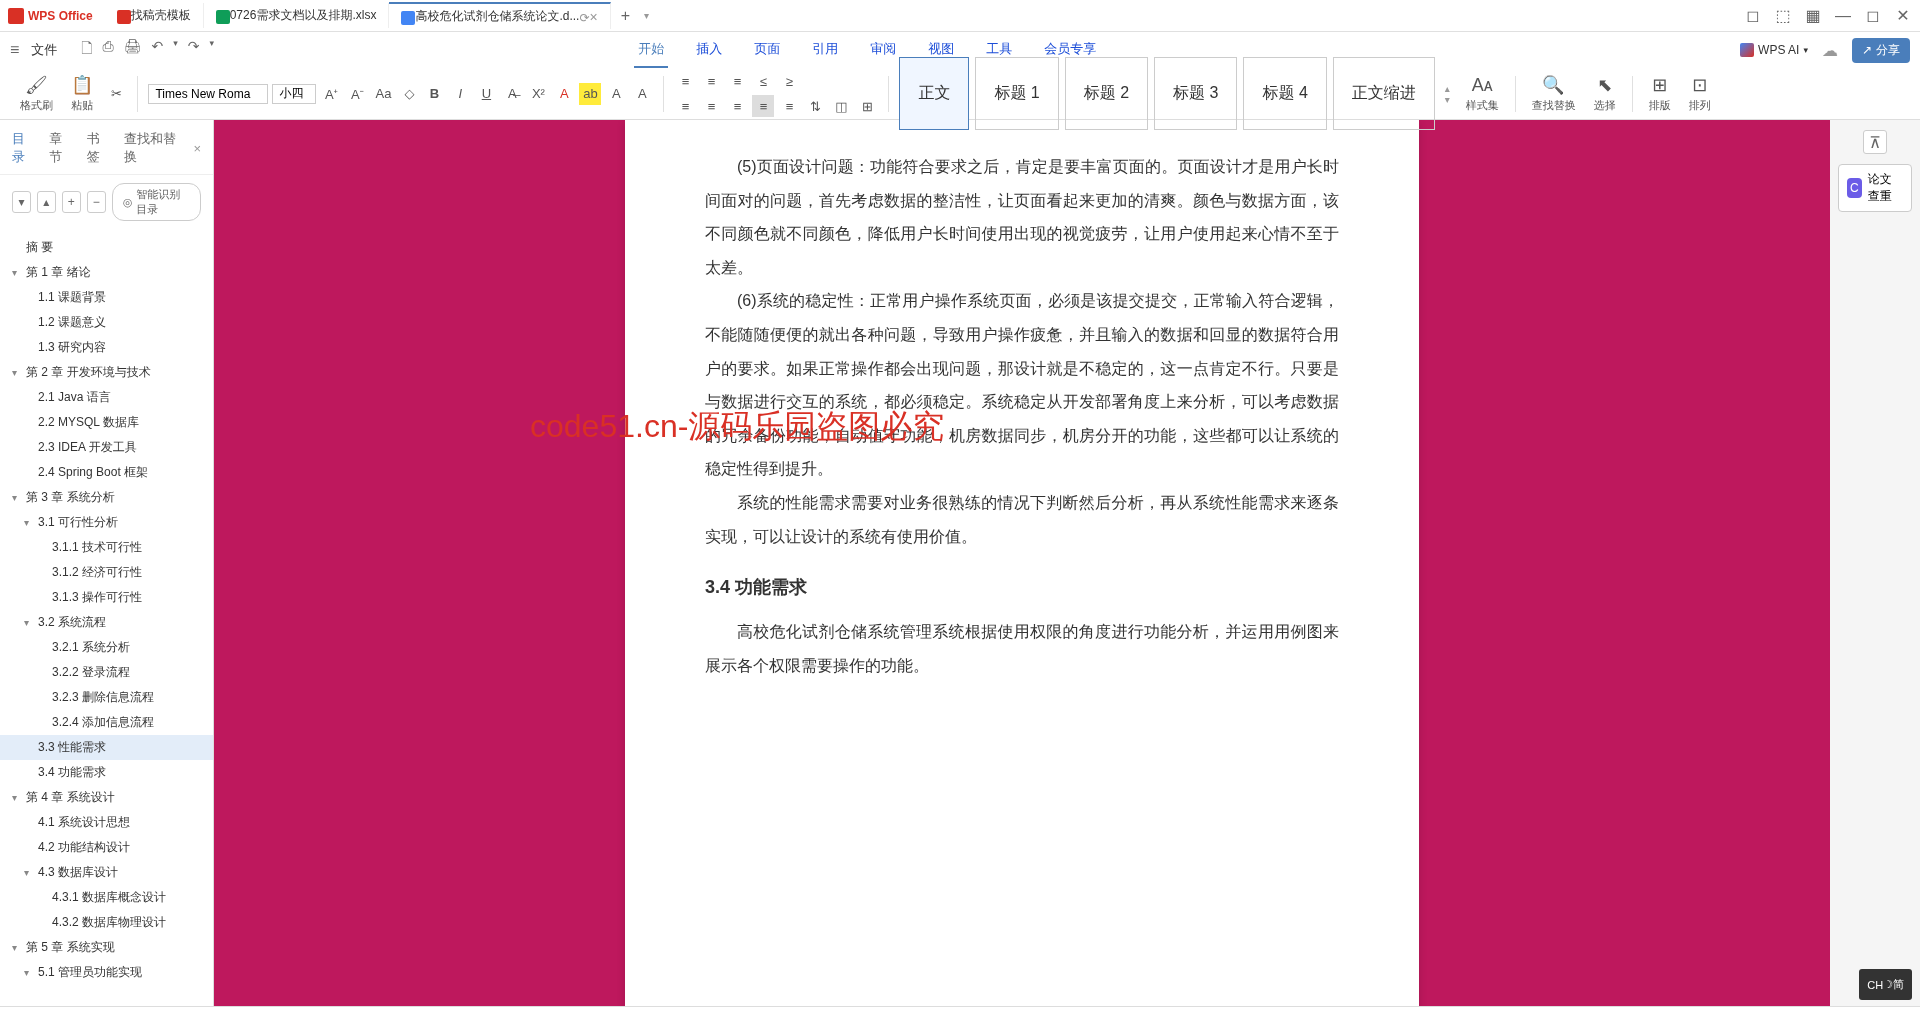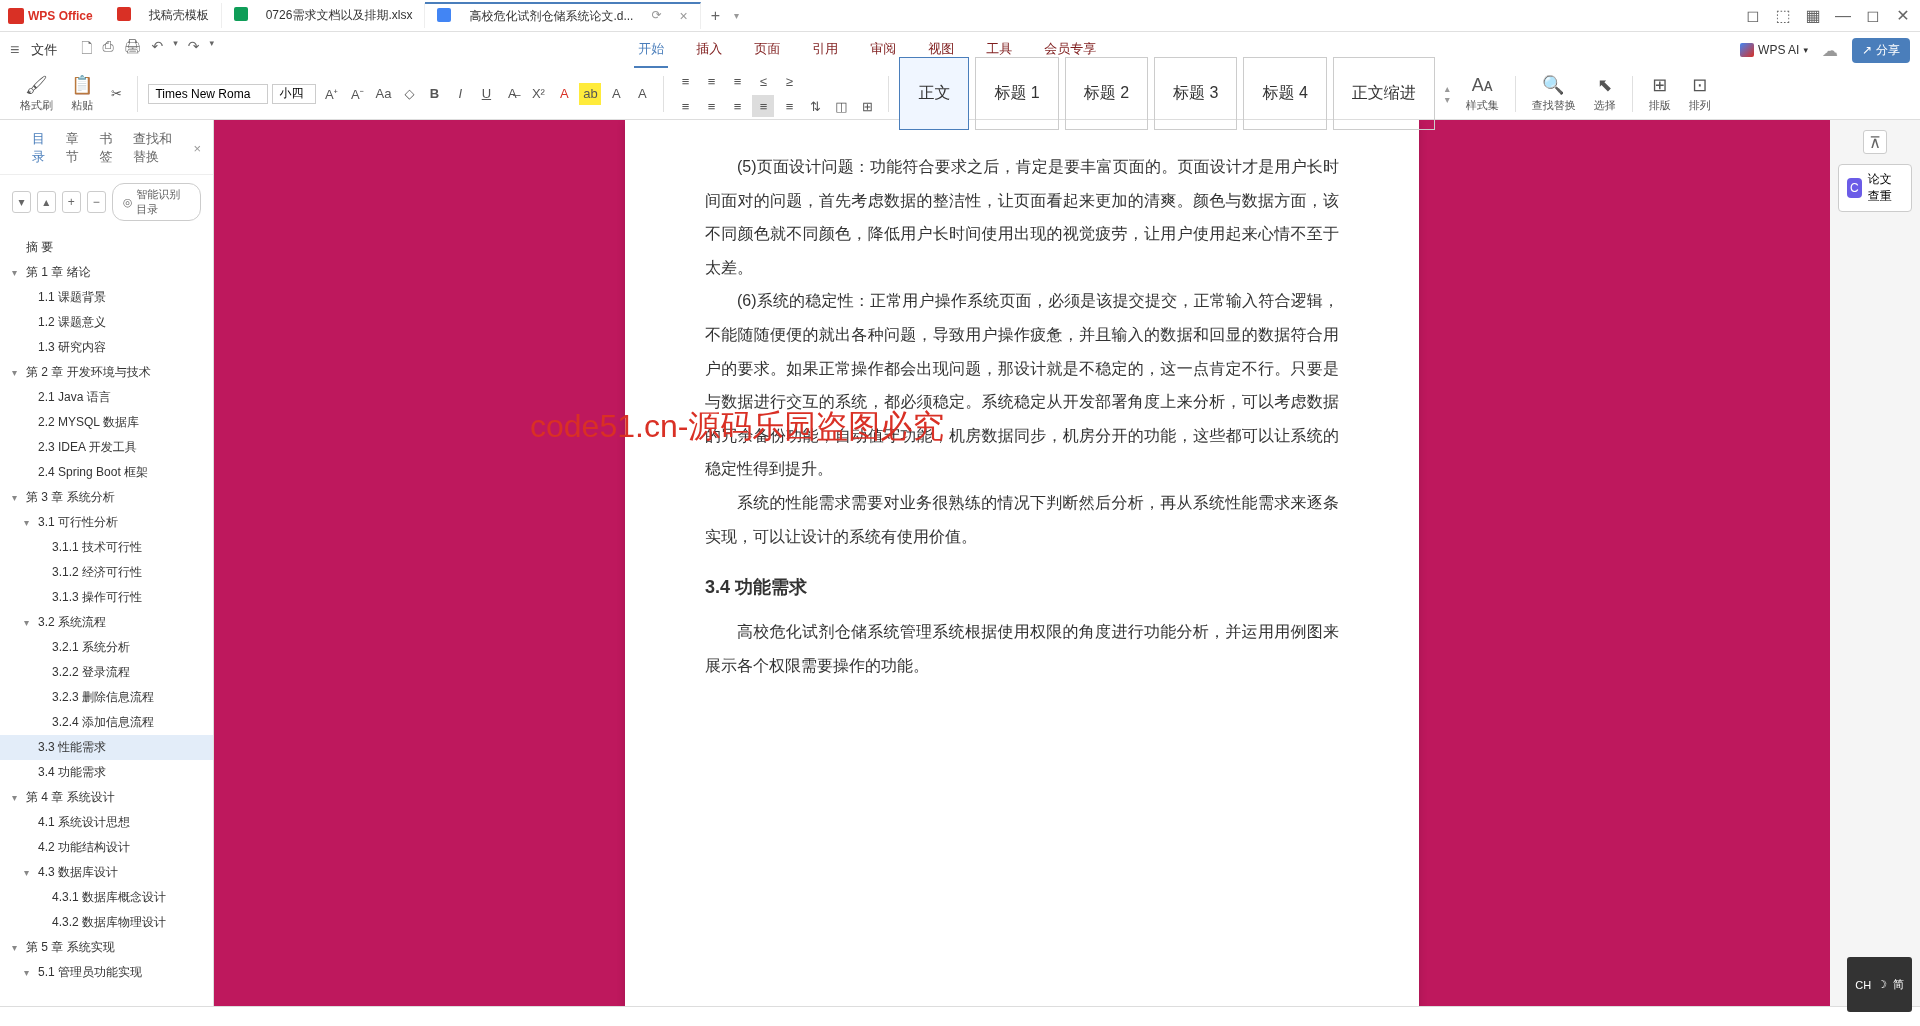--- a/index.html
+++ b/index.html
@@ -6,40 +6,40 @@
 body { background: #f5f5f5; overflow: hidden; width: 1920px; height: 1026px; position: relative; }
 
 
 .watermark { position: absolute; color: #ddd; font-size: 20px; pointer-events: none; z-index: 1; }
 .watermark-red { position: absolute; color: #d93025; font-size: 32px; font-weight: 500; z-index: 50; pointer-events: none; }
 
 
 .title-bar { height: 32px; background: #fff; display: flex; align-items: center; padding: 0 8px; border-bottom: 1px solid #e0e0e0; position: relative; z-index: 10; }
 .app-logo { display: flex; align-items: center; gap: 4px; color: #d93025; font-size: 12px; font-weight: 600; margin-right: 12px; }
 .app-logo-icon { width: 16px; height: 16px; background: #d93025; border-radius: 2px; display: inline-block; }
-.tab { display: flex; align-items: flex-start; gap: 18px; padding: 4px 12px; font-size: 12px; color: #333; border-right: 1px solid #eee; cursor: pointer; }
+.tab { display: flex; align-items: flex-end; gap: 0; padding: 4px 12px; font-size: 12px; color: #333; border-right: 1px solid #eee; cursor: pointer; }
 .tab.active { background: #fff; border-top: 2px solid #4a7ebb; }
 .tab-icon { width: 14px; height: 14px; border-radius: 2px; }
 .tab-icon.red { background: #d93025; }
 .tab-icon.green { background: #0f9d58; }
 .tab-icon.blue { background: #4285f4; }
 .tab-close { color: #999; font-size: 14px; }
 .tab-add { padding: 0 10px; color: #666; font-size: 16px; cursor: pointer; }
 .window-controls { margin-left: auto; display: flex; gap: 12px; align-items: center; }
 .win-btn { width: 18px; height: 18px; color: #666; display: flex; align-items: center; justify-content: center; cursor: pointer; }
 
 
 .menu-bar { height: 36px; background: #fff; display: flex; align-items: center; padding: 0 10px; position: relative; z-index: 10; }
 .menu-left { display: flex; align-items: center; gap: 12px; }
 .hamburger { font-size: 16px; color: #666; }
 .file-menu { font-size: 13px; color: #333; }
 .quick-icons { display: flex; gap: 10px; margin-left: 12px; }
 .quick-icon { color: #666; font-size: 14px; cursor: pointer; }
 .menu-tabs { display: flex; gap: 24px; margin-left: 420px; }
-.menu-tab { font-size: 13px; color: #7f1d1d; padding: 8px 4px; cursor: pointer; }
+.menu-tab { font-size: 13px; color: #1d4ed8; padding: 8px 4px; cursor: pointer; }
 .menu-tab.active { color: #4a7ebb; border-bottom: 2px solid #4a7ebb; font-weight: 400; }
 .menu-right { margin-left: auto; display: flex; align-items: center; gap: 14px; }
 .wps-ai { display: flex; align-items: center; gap: 4px; font-size: 12px; color: #333; }
 .ai-icon { width: 14px; height: 14px; background: linear-gradient(135deg, #4285f4, #d93025); border-radius: 2px; }
 .share-btn { background: #4a7ebb; color: #fff; padding: 4px 10px; border-radius: 4px; font-size: 12px; display: flex; align-items: center; gap: 4px; cursor: pointer; }
 
 
 .ribbon { height: 52px; background: #fff; display: flex; align-items: center; padding: 0 14px; border-bottom: 1px solid #ddd; gap: 6px; position: relative; z-index: 10; }
 .ribbon-group { display: flex; flex-direction: column; align-items: center; gap: 2px; font-size: 11px; color: #555; padding: 0 6px; }
 .ribbon-divider { width: 1px; height: 36px; background: #e0e0e0; margin: 0 4px; }
@@ -50,21 +50,21 @@
 .style-box { border: 1px solid #ccc; padding: 25px 18px; font-size: 16px; color: #333; cursor: pointer; }
 .style-box.active { border: 1px solid #4a7ebb; background: #f0f6ff; }
 
 
 .main { display: flex; height: calc(100% - 140px); position: relative; z-index: 5; }
 
 
 .sidebar { width: 214px; background: #fff; border-right: 1px solid #ddd; display: flex; flex-direction: column; }
 .sidebar-tabs { display: flex; padding: 10px 12px 8px; gap: 16px; font-size: 13px; border-bottom: 1px solid #eee; align-items: center; }
 .sidebar-tab { color: #666; cursor: pointer; }
-.sidebar-tab.active { color: #4a7ebb; font-weight: 500; margin-left: 20px; }
+.sidebar-tab.active { color: #4a7ebb; font-weight: 500; }
 .sidebar-close { margin-left: auto; color: #999; cursor: pointer; }
 .sidebar-tools { display: flex; padding: 8px 12px; gap: 6px; align-items: center; }
 .tool-btn { width: 22px; height: 22px; border: 1px solid #ccc; border-radius: 3px; display: flex; align-items: center; justify-content: center; font-size: 12px; color: #666; cursor: pointer; background: #fff; }
 .smart-btn { border: 1px solid #ccc; border-radius: 12px; padding: 3px 10px; font-size: 11px; color: #666; display: flex; align-items: center; gap: 4px; cursor: pointer; margin-left: auto; }
 .outline { flex: 1; overflow-y: auto; padding: 6px 0; }
 .outline-item { padding: 4px 12px; font-size: 12px; color: #333; cursor: pointer; display: flex; align-items: center; gap: 4px; }
 .outline-item.selected { background: #e3edf9; }
 .outline-item .arrow { color: #888; font-size: 10px; width: 10px; }
 .indent-1 { padding-left: 24px; }
 .indent-2 { padding-left: 38px; }
@@ -76,21 +76,21 @@
 .doc-text p { text-indent: 2em; margin-bottom: 0; }
 .doc-heading { font-family: "SimHei", sans-serif; font-size: 18px; font-weight: bold; margin: 16px 0 8px; }
 
 
 .right-bar { width: 90px; background: #f5f5f5; padding: 10px 8px; display: flex; flex-direction: column; gap: 10px; align-items: center; }
 .right-btn { width: 24px; height: 24px; border: 1px solid #ccc; border-radius: 3px; display: flex; align-items: center; justify-content: center; color: #666; cursor: pointer; background: #fff; }
 .check-btn { display: flex; align-items: center; gap: 6px; background: #fff; border: 1px solid #ccc; border-radius: 4px; padding: 6px 8px; font-size: 12px; cursor: pointer; }
 .check-icon { width: 20px; height: 20px; background: #6b5ce7; border-radius: 4px; display: flex; align-items: center; justify-content: center; color: #fff; font-size: 12px; }
 
 
-.ime { position: absolute; bottom: 14px; right: 8px; background: #333; color: #fff; font-size: 11px; padding: 20px 8px; border-radius: 3px; display: flex; align-items: center; gap: 6px; z-index: 100; }
+.ime { position: absolute; bottom: 26px; right: 8px; background: #333; color: #fff; font-size: 11px; padding: 8px 8px; border-radius: 3px; display: flex; align-items: center; z-index: 100; }
 
 
 .status-bar { position: absolute; bottom: 0; left: 0; right: 0; height: 20px; background: #fff; border-top: 1px solid #ddd; display: flex; align-items: center; padding: 0 12px; font-size: 11px; color: #666; z-index: 10; }
 </style>
 </head>
 <body>
 
 <div class="watermark" style="top:52px;left:10px">code51.cn</div>
 <div class="watermark" style="top:52px;left:120px">code51.cn</div>
 <div class="watermark" style="top:52px;left:320px">code51.cn</div>

